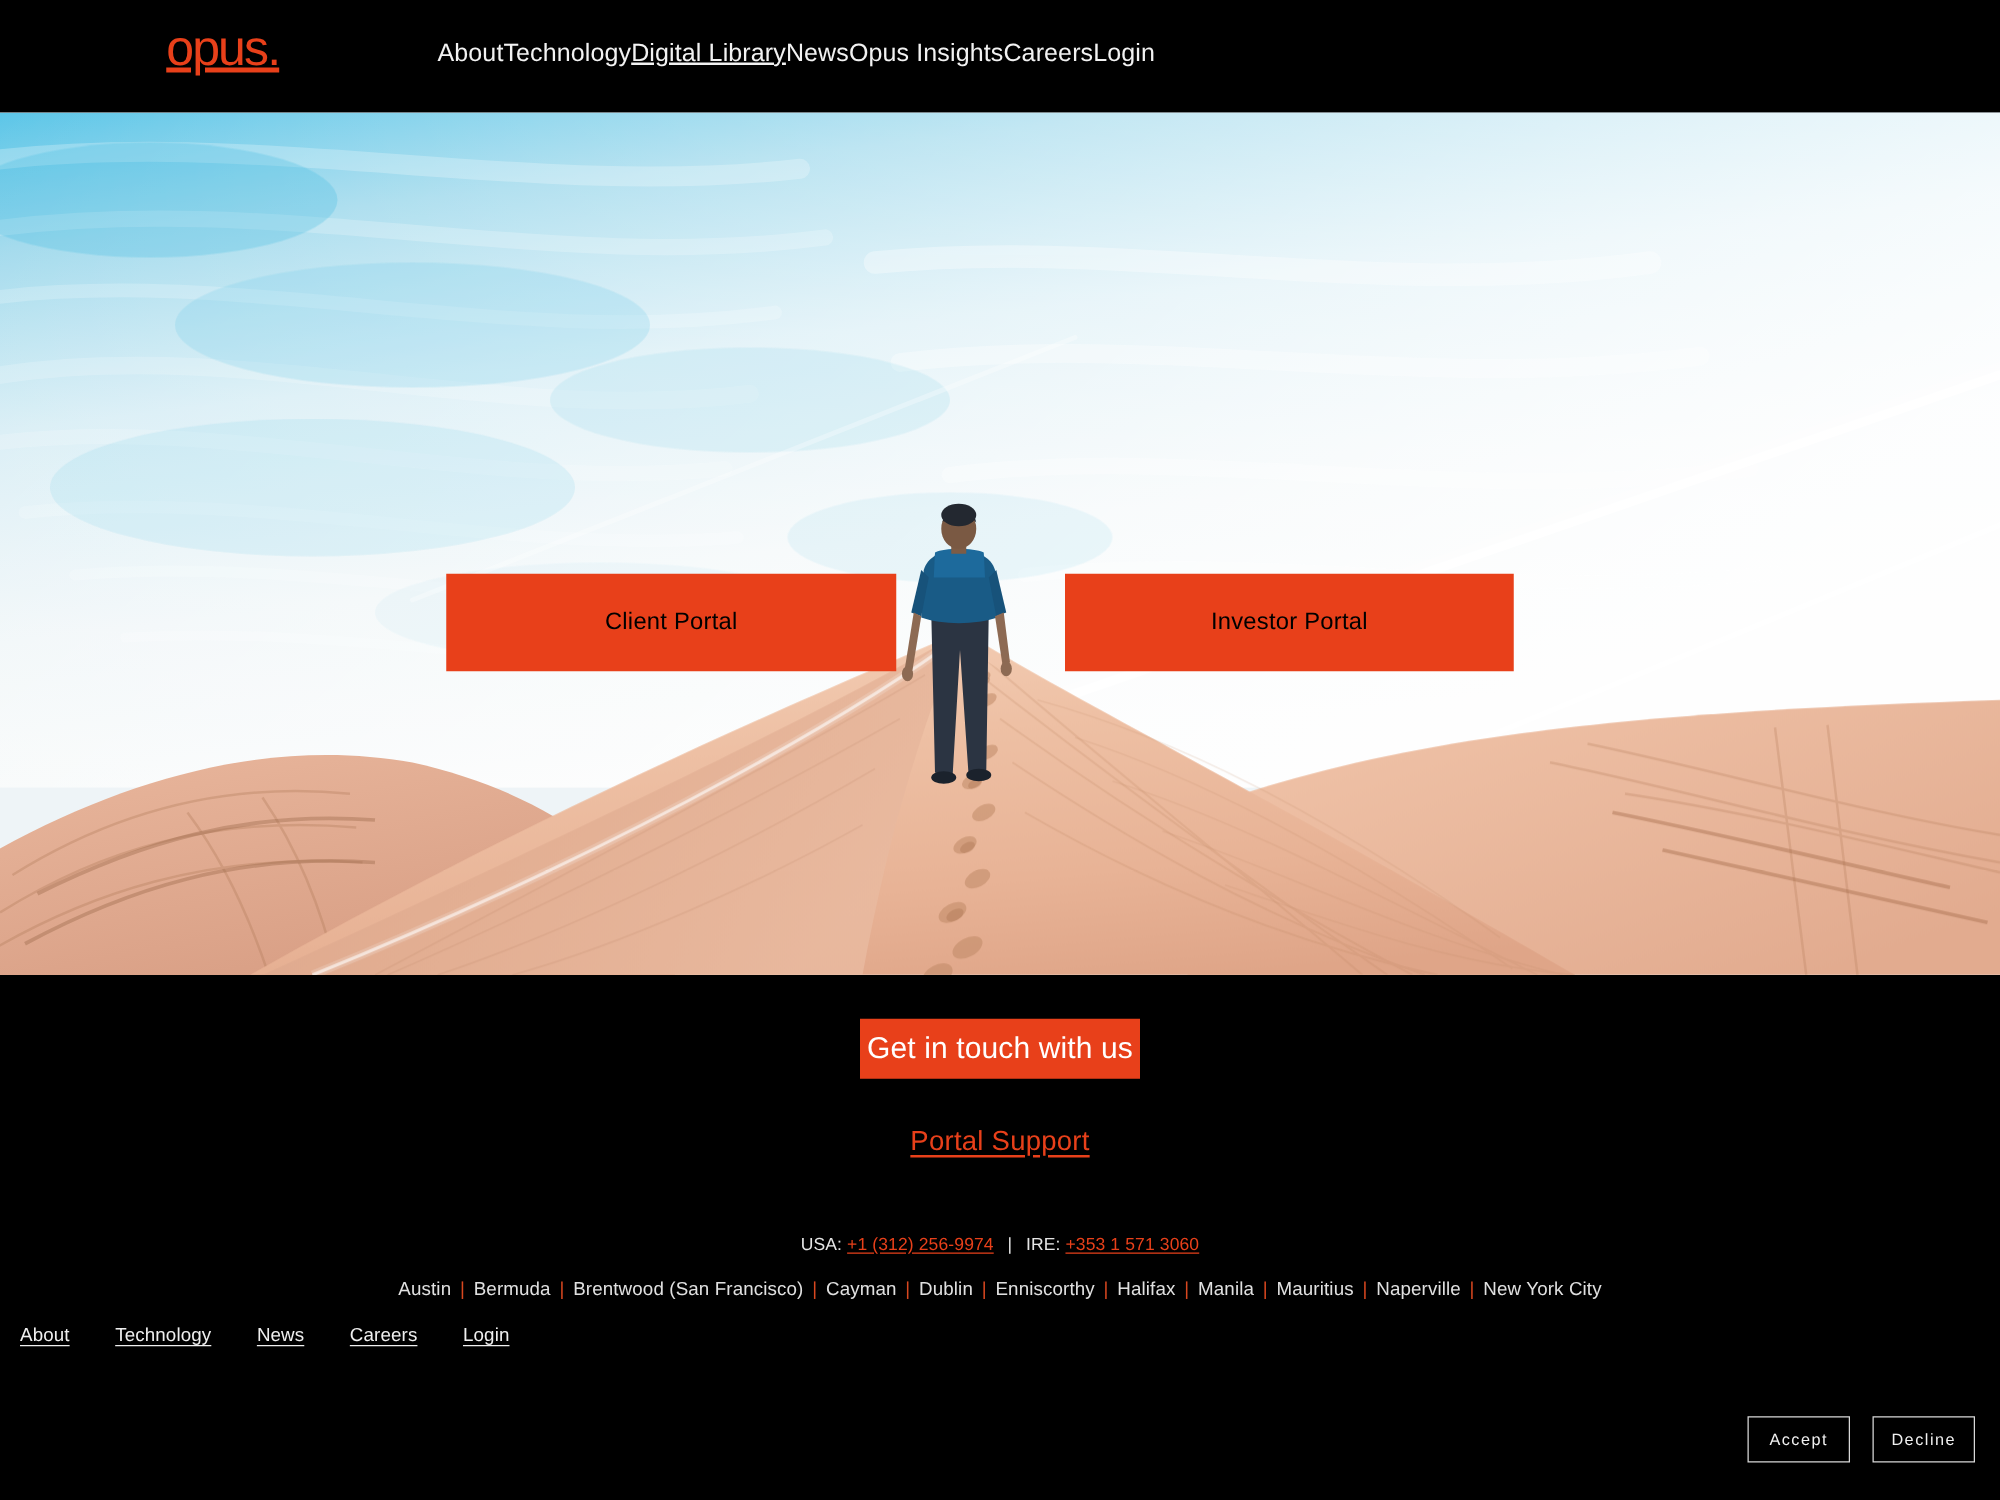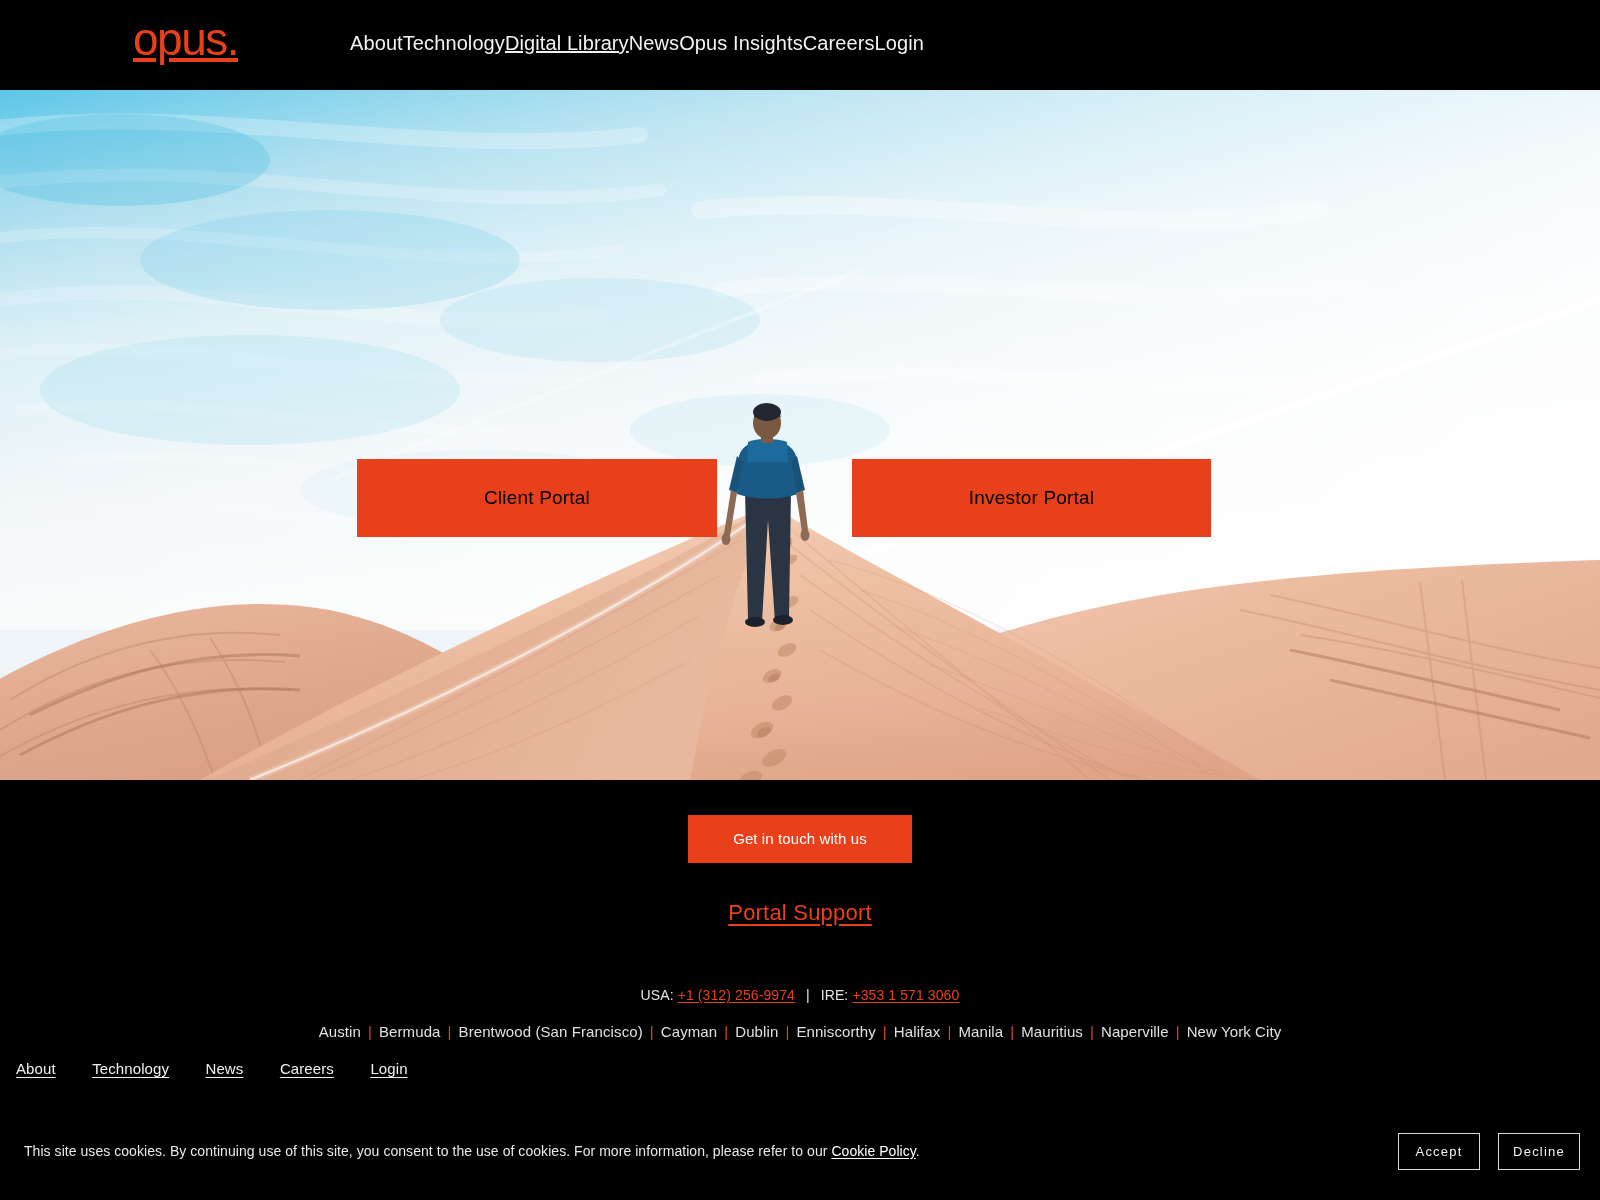--- a/index.html
+++ b/index.html
@@ -12,21 +12,21 @@
   }
   .page { position:relative; width:1600px; height:1200px; background:#000; }
 
   
   .header {
     position:absolute; top:0; left:0; width:1600px; height:90px;
     background:#000; display:flex; align-items:center;
   }
   .logo {
     position:absolute; left:133px; top:16px;
-    font-size:46px; line-height:46px; font-weight:400;
+    font-size:40px; line-height:46px; font-weight:400;
     color:#e8401a; letter-spacing:-1.5px;
     font-family:"Liberation Sans", sans-serif;
   }
   .nav { position:absolute; left:350px; top:30px; display:flex; align-items:center; }
   .nav-item {
     color:#f2f2f2; font-size:20px; line-height:26px; font-weight:300;
     text-decoration:none; white-space:nowrap; letter-spacing:0.1px;
   }
   .nav-item + .nav-item { margin-left:0; }
   .nav-gap-1 { margin-left:48px; }
@@ -60,21 +60,21 @@
 
   
   .footer {
     position:absolute; top:780px; left:0; width:1600px; height:420px;
     background:#000;
   }
   .cta-wrap { position:absolute; top:35px; left:0; width:1600px; text-align:center; }
   .cta-btn {
     display:inline-block; background:#e8401a; color:#fff;
     width:224px; height:48px; line-height:48px;
-    font-size:15px; font-weight:400; text-decoration:none;
+    font-size:24px; font-weight:400; text-decoration:none;
     letter-spacing:0.1px;
   }
   .portal-support-wrap { position:absolute; top:120px; left:0; width:1600px; text-align:center; }
   .portal-support {
     color:#e8401a; font-size:22px; font-weight:300;
     text-decoration:underline; text-underline-offset:4px;
     letter-spacing:0.2px;
   }
 
   .phones { position:absolute; top:207px; left:0; width:1600px; text-align:center;
@@ -349,22 +349,19 @@
     <div class="footer-links">
       <a href="#">About</a>
       <a href="#">Technology</a>
       <a href="#">News</a>
       <a href="#">Careers</a>
       <a href="#">Login</a>
     </div>
   </div>
 
   <div class="cookie-bar">
-    <div class="cookie-text">
-      <span>This site uses cookies.  By continuing use of this site, you consent to the use of cookies.  For more information, please refer to our </span><a href="#">Cookie Policy</a><span>.</span>
-    </div>
     <div class="cookie-actions">
       <button class="cookie-btn">Accept</button>
       <button class="cookie-btn">Decline</button>
     </div>
   </div>
 
 </div>
 
 </body></html>

